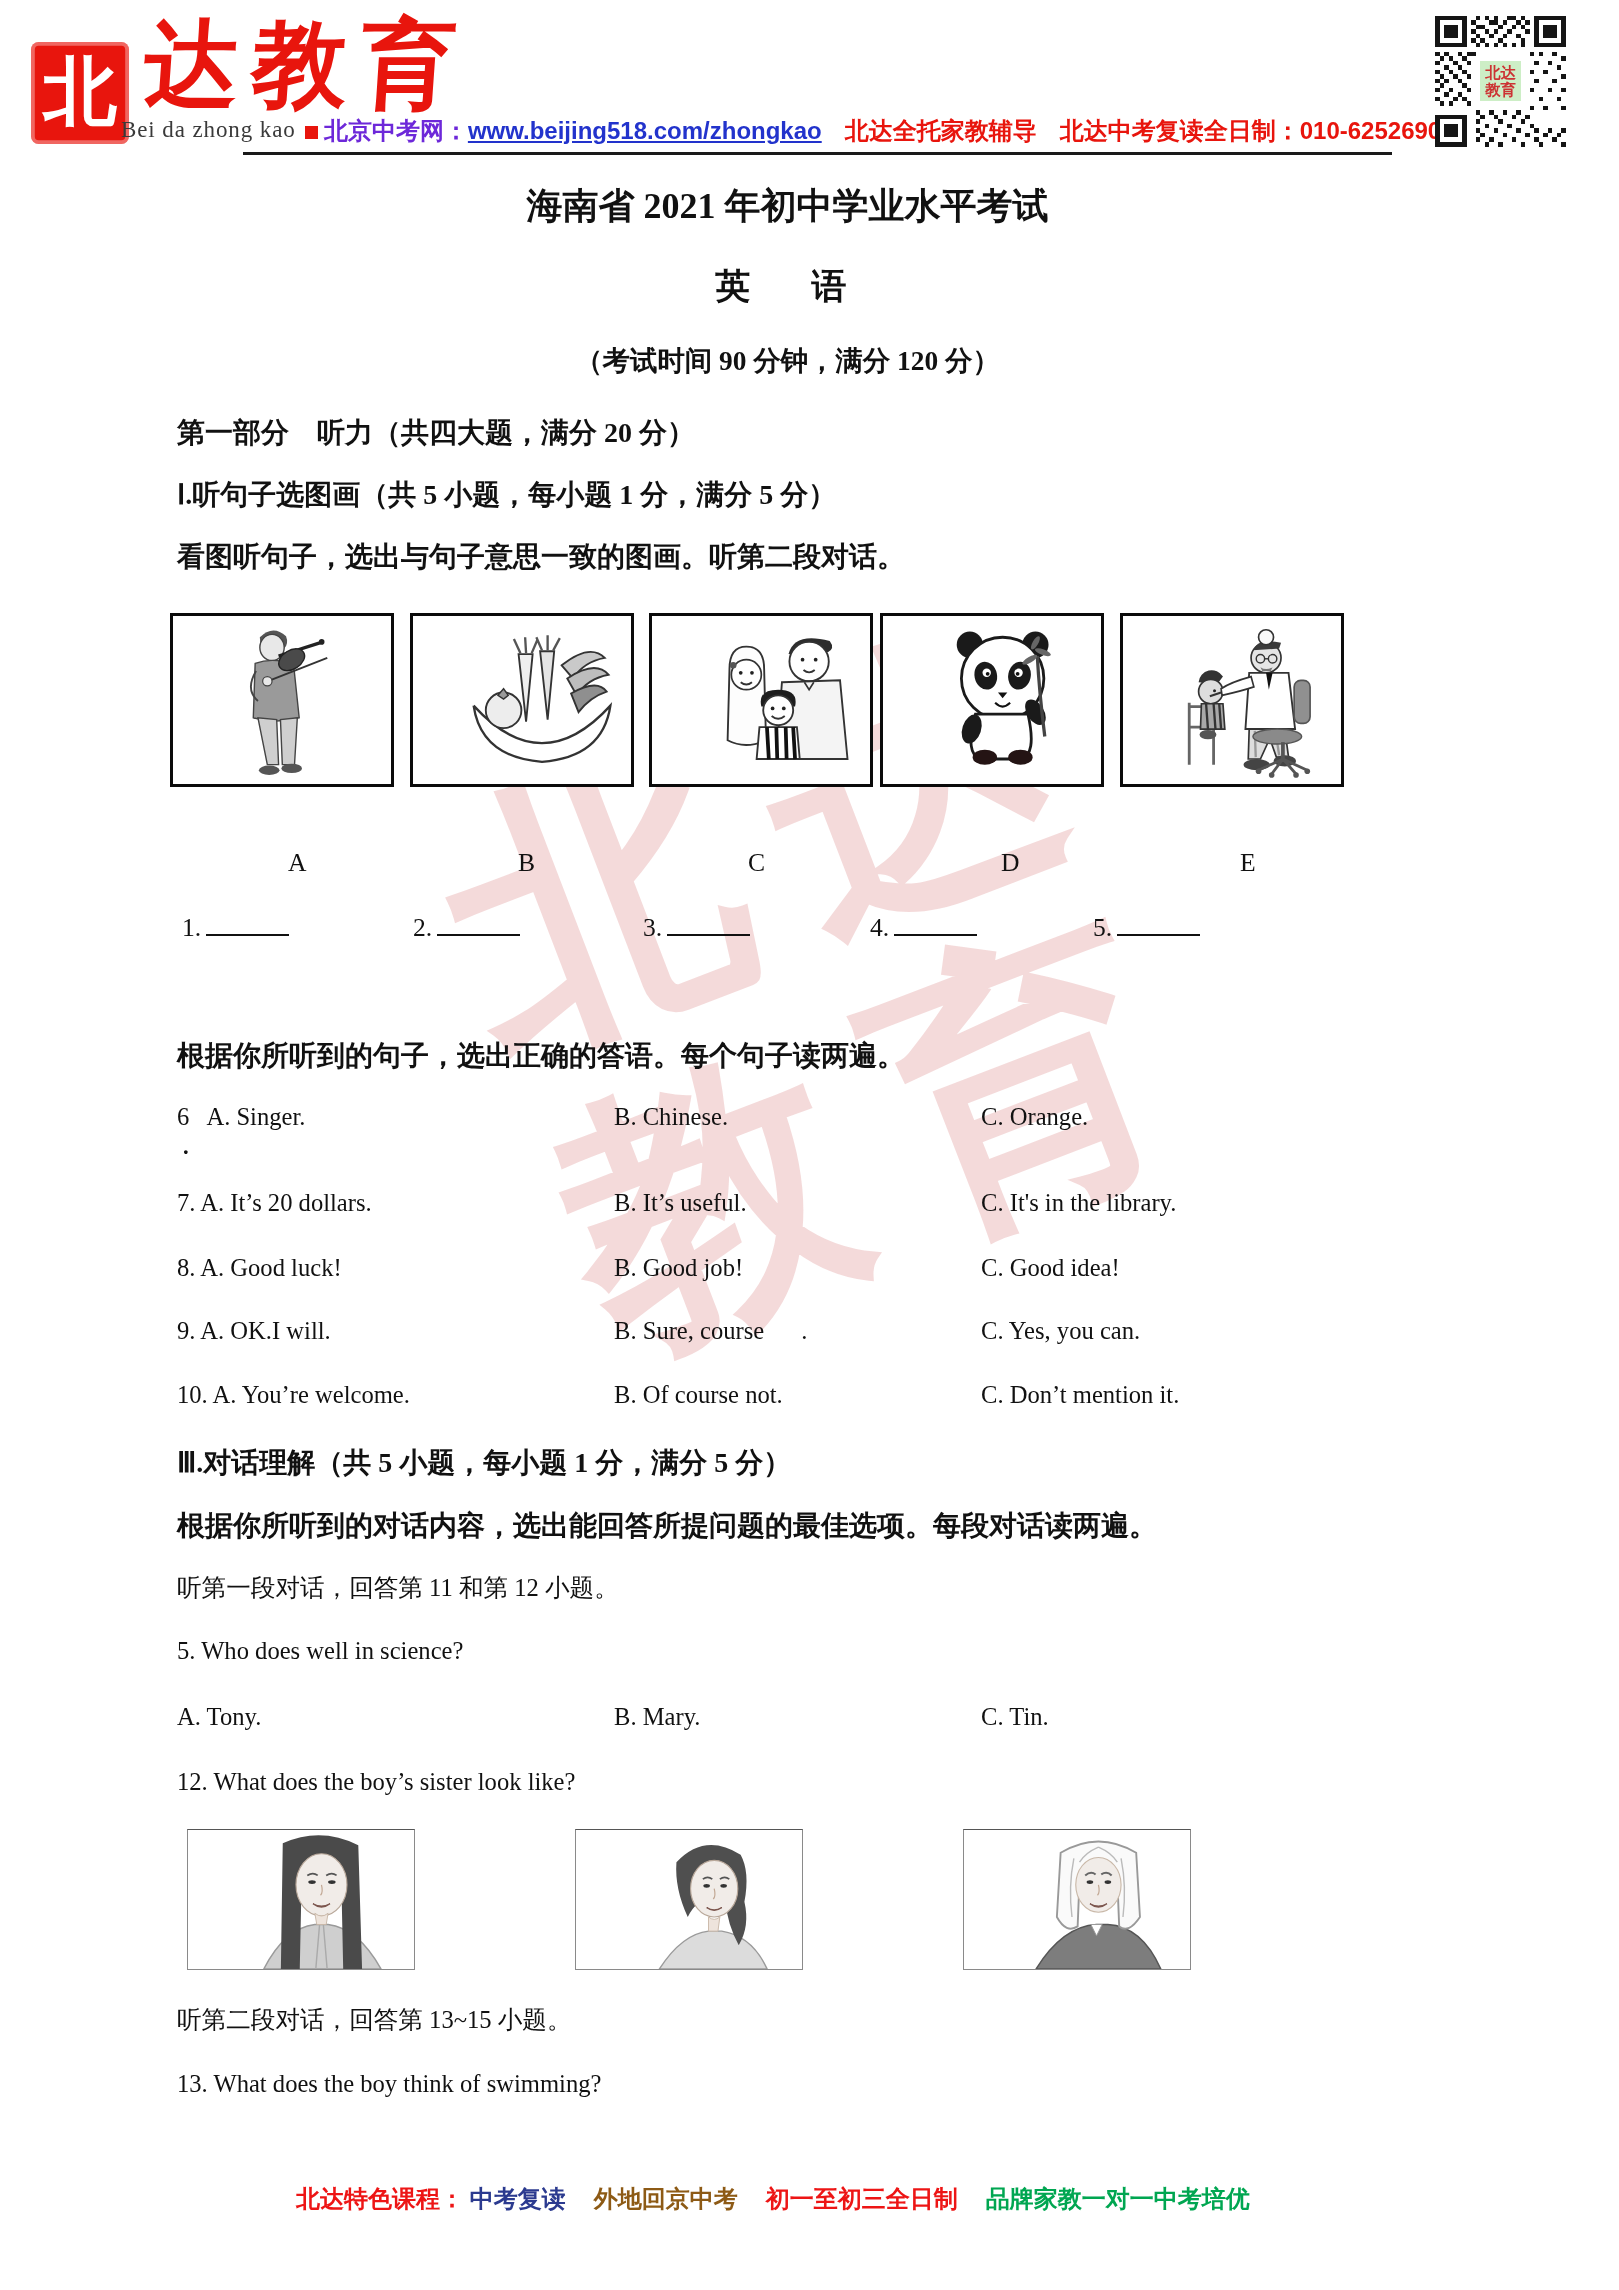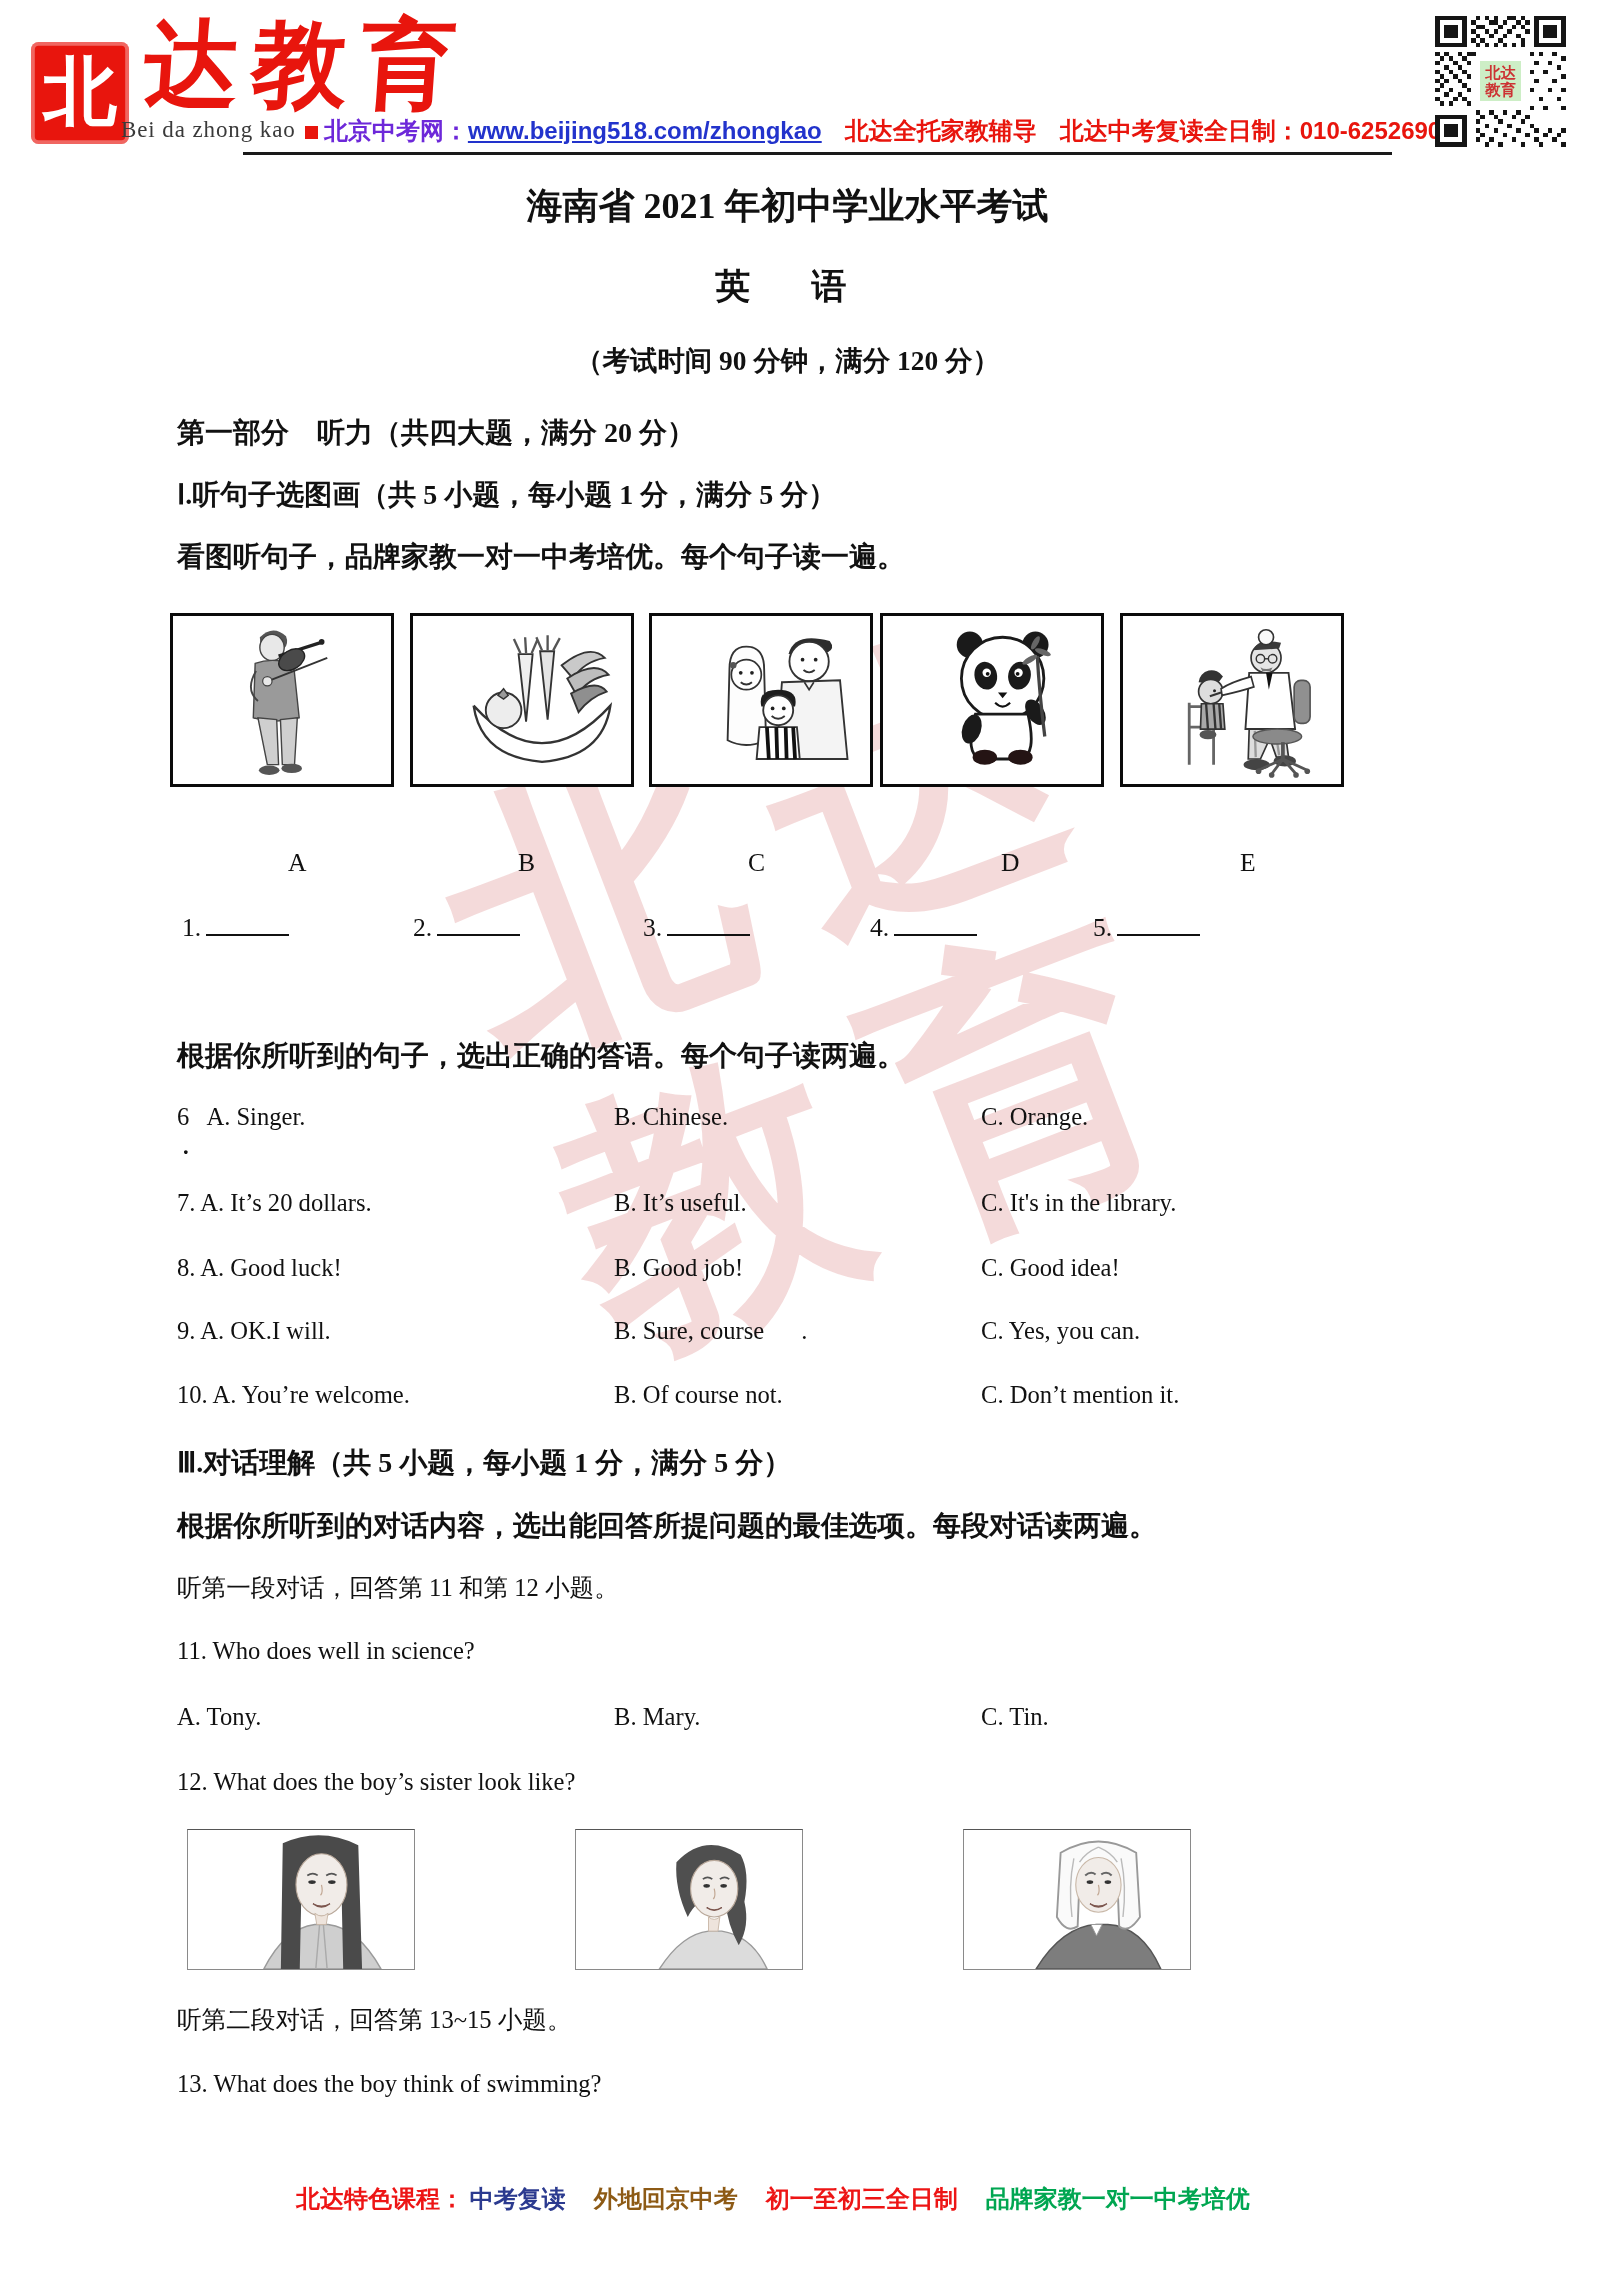--- a/index.html
+++ b/index.html
@@ -105,21 +105,21 @@
   </svg>
 
   <div class="abs watermark"><span>北达</span><br><span>教育</span></div>
 
   <div class="abs z title">海南省 2021 年初中学业水平考试</div>
   <div class="abs z subject">英　语</div>
   <div class="abs z meta">（考试时间 90 分钟，满分 120 分）</div>
   <div class="abs z hchn part1">第一部分　听力（共四大题，满分 20 分）</div>
 
   <div class="abs z hchn s1h">Ⅰ.听句子选图画（共 5 小题，每小题 1 分，满分 5 分）</div>
-  <div class="abs z hchn s1i">看图听句子，品牌家教一对一中考培优。每个句子读一遍。</div>
+  <div class="abs z hchn s1i">看图听句子，选出与句子意思一致的图画。听第二段对话。</div>
 
   <div class="abs z pic p1">
     <svg viewBox="0 0 190 178" aria-label="boy playing violin">
       <path d="M50 22 q14 -14 28 -1 q3 8 -2 13 l-25 1 z" fill="#555"></path>
       <ellipse cx="63" cy="33" rx="13" ry="14" fill="#e8e8e8" stroke="#444" stroke-width="1.5"></ellipse>
       <path d="M45 50 Q64 43 86 51 L92 108 Q66 115 43 108 Z" fill="#9a9a9a" stroke="#444" stroke-width="1.5"></path>
       <path d="M46 58 q-12 20 2 32" fill="none" stroke="#444" stroke-width="2"></path>
       <line x1="70" y1="42" x2="114" y2="28" stroke="#222" stroke-width="3.5"></line>
       <ellipse cx="84" cy="46" rx="10" ry="15" fill="#4a4a4a" stroke="#222" stroke-width="1.5" transform="rotate(58 84 46)"></ellipse>
       <circle cx="116" cy="27" r="3" fill="#222"></circle>
@@ -264,21 +264,21 @@
   </div>
   <div class="abs z optrow q10">
     <span>10. A. You’re welcome.</span>
     <span>B. Of course not.</span>
     <span>C. Don’t mention it.</span>
   </div>
 
   <div class="abs z hchn s3h">Ⅲ.对话理解（共 5 小题，每小题 1 分，满分 5 分）</div>
   <div class="abs z hchn s3i">根据你所听到的对话内容，选出能回答所提问题的最佳选项。每段对话读两遍。</div>
   <div class="abs z plain d1">听第一段对话，回答第 11 和第 12 小题。</div>
-  <div class="abs z plain q11">11. Who does well in science?</div>
+  <div class="abs z plain q11">5. Who does well in science?</div>
   <div class="abs z optrow q11o">
     <span>A. Tony.</span>
     <span>B. Mary.</span>
     <span>C. Tin.</span>
   </div>
   <div class="abs z plain q12">12. What does the boy’s sister look like?</div>
 
   <span class="abs z facelabel fl1">A.</span>
   <span class="abs z facelabel fl2">B.</span>
   <span class="abs z facelabel fl3">C.</span>

